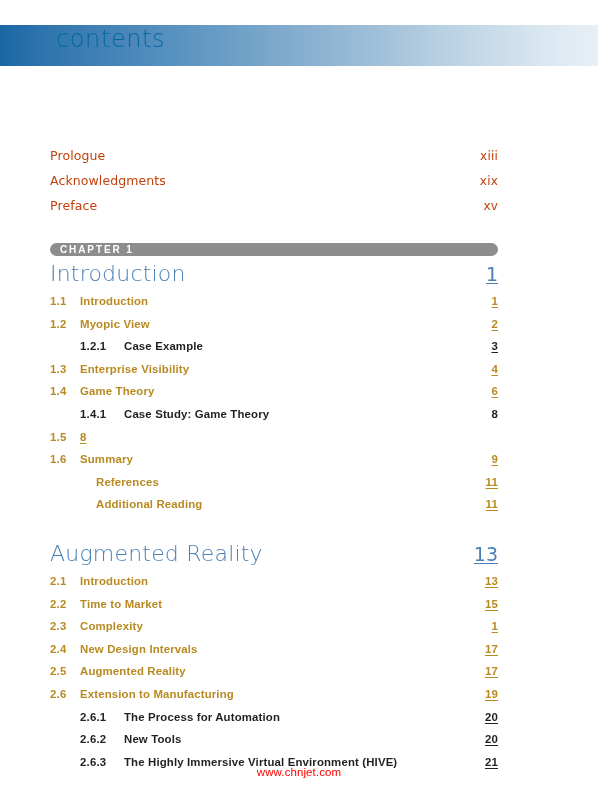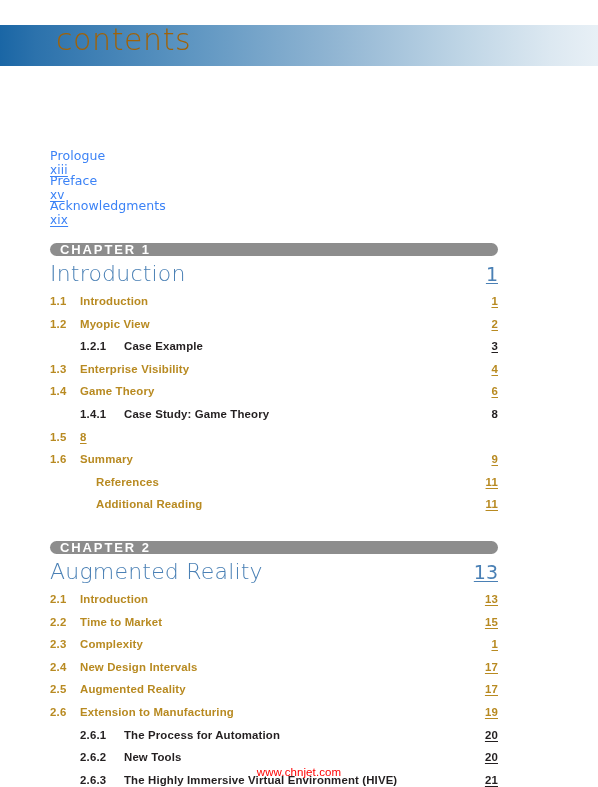--- a/index.html
+++ b/index.html
@@ -22,74 +22,72 @@
     left: 0;
     top: 25px;
     width: 598px;
     height: 41px;
     background: linear-gradient(to right, #1a66a5 0%, #2c72ac 6%, #5a93c0 30%, #8fb4d2 55%, #c0d6e6 78%, #dce8f1 92%, #e8f0f6 100%);
   }
   .header-title {
     position: absolute;
     left: 56px;
     top: 19px;
-    font-size: 30px;
+    font-size: 24px;
     font-weight: 300;
     letter-spacing: 0.6px;
-    color: #a16207;
+    color: #0369a1;
     line-height: 41px;
     font-family: "DejaVu Sans", "Liberation Sans", sans-serif;
     white-space: nowrap;
   }
 
   
   .content {
     position: absolute;
     left: 50px;
     top: 148px;
     width: 448px;
   }
 
   
   .front-matter { margin-bottom: 0; }
   .fm-row {
     display: flex;
     align-items: baseline;
     font-size: 12.5px;
-    color: #3b82f6;
+    color: #c2410c;
     height: 25px;
     font-family: "DejaVu Sans", "Liberation Sans", sans-serif;
-    flex-direction: column;
   }
   .fm-title { flex: 1 1 auto; white-space: nowrap; letter-spacing: 0.1px; }
   .fm-page {
     flex: 0 0 auto;
     text-align: right;
-    text-decoration: underline;
     text-underline-offset: 1.5px;
     font-size: 12px;
     letter-spacing: 0.2px;
   }
 
   
   .chapter { margin-top: 20px; }
   .chapter-bar {
     position: relative;
     height: 13px;
     background: #8d8d8d;
     border-radius: 7px;
     width: 448px;
   }
   .chapter-bar-label {
     position: absolute;
     left: 10px;
     top: 0;
     height: 13px;
     line-height: 13px;
-    font-size: 13px;
+    font-size: 10px;
     font-weight: bold;
     letter-spacing: 1.9px;
     color: #ffffff;
     font-family: "Liberation Sans", "DejaVu Sans", sans-serif;
   }
   .chapter-head {
     display: flex;
     align-items: baseline;
     margin-top: 5px;
     color: #4a80b5;
@@ -173,26 +171,26 @@
 <div class="header-band"></div>
 <div class="header-title">contents</div>
 
 <div class="content">
   <div class="front-matter" id="front-matter">
       <div class="fm-row">
         <span class="fm-title">Prologue</span>
         <span class="fm-page">xiii</span>
       </div>
       <div class="fm-row">
+        <span class="fm-title">Acknowledgments</span>
+        <span class="fm-page">xix</span>
+      </div>
+      <div class="fm-row">
         <span class="fm-title">Preface</span>
         <span class="fm-page">xv</span>
-      </div>
-      <div class="fm-row">
-        <span class="fm-title">Acknowledgments</span>
-        <span class="fm-page">xix</span>
       </div>
     </div>
   <div id="chapter-list">
       <div class="chapter">
         <div class="chapter-bar">
           <span class="chapter-bar-label">CHAPTER 1</span>
         </div>
         <div class="chapter-head">
           <span class="chapter-title">Introduction</span>
           <span class="chapter-page">1</span>
@@ -243,23 +241,20 @@
             <span class="pg">11</span>
           </div>
           <div class="sec-row lvl2 nonum">
             <span class="num"></span>
             <span class="label">Additional Reading</span>
             <span class="pg">11</span>
           </div>
         </div>
       </div>
       <div class="chapter">
-        <div class="chapter-bar">
-          <span class="chapter-bar-label">CHAPTER 2</span>
-        </div>
         <div class="chapter-head">
           <span class="chapter-title">Augmented Reality</span>
           <span class="chapter-page">13</span>
         </div>
         <div class="sections">
           <div class="sec-row lvl2">
             <span class="num">2.1</span>
             <span class="label">Introduction</span>
             <span class="pg">13</span>
           </div>

